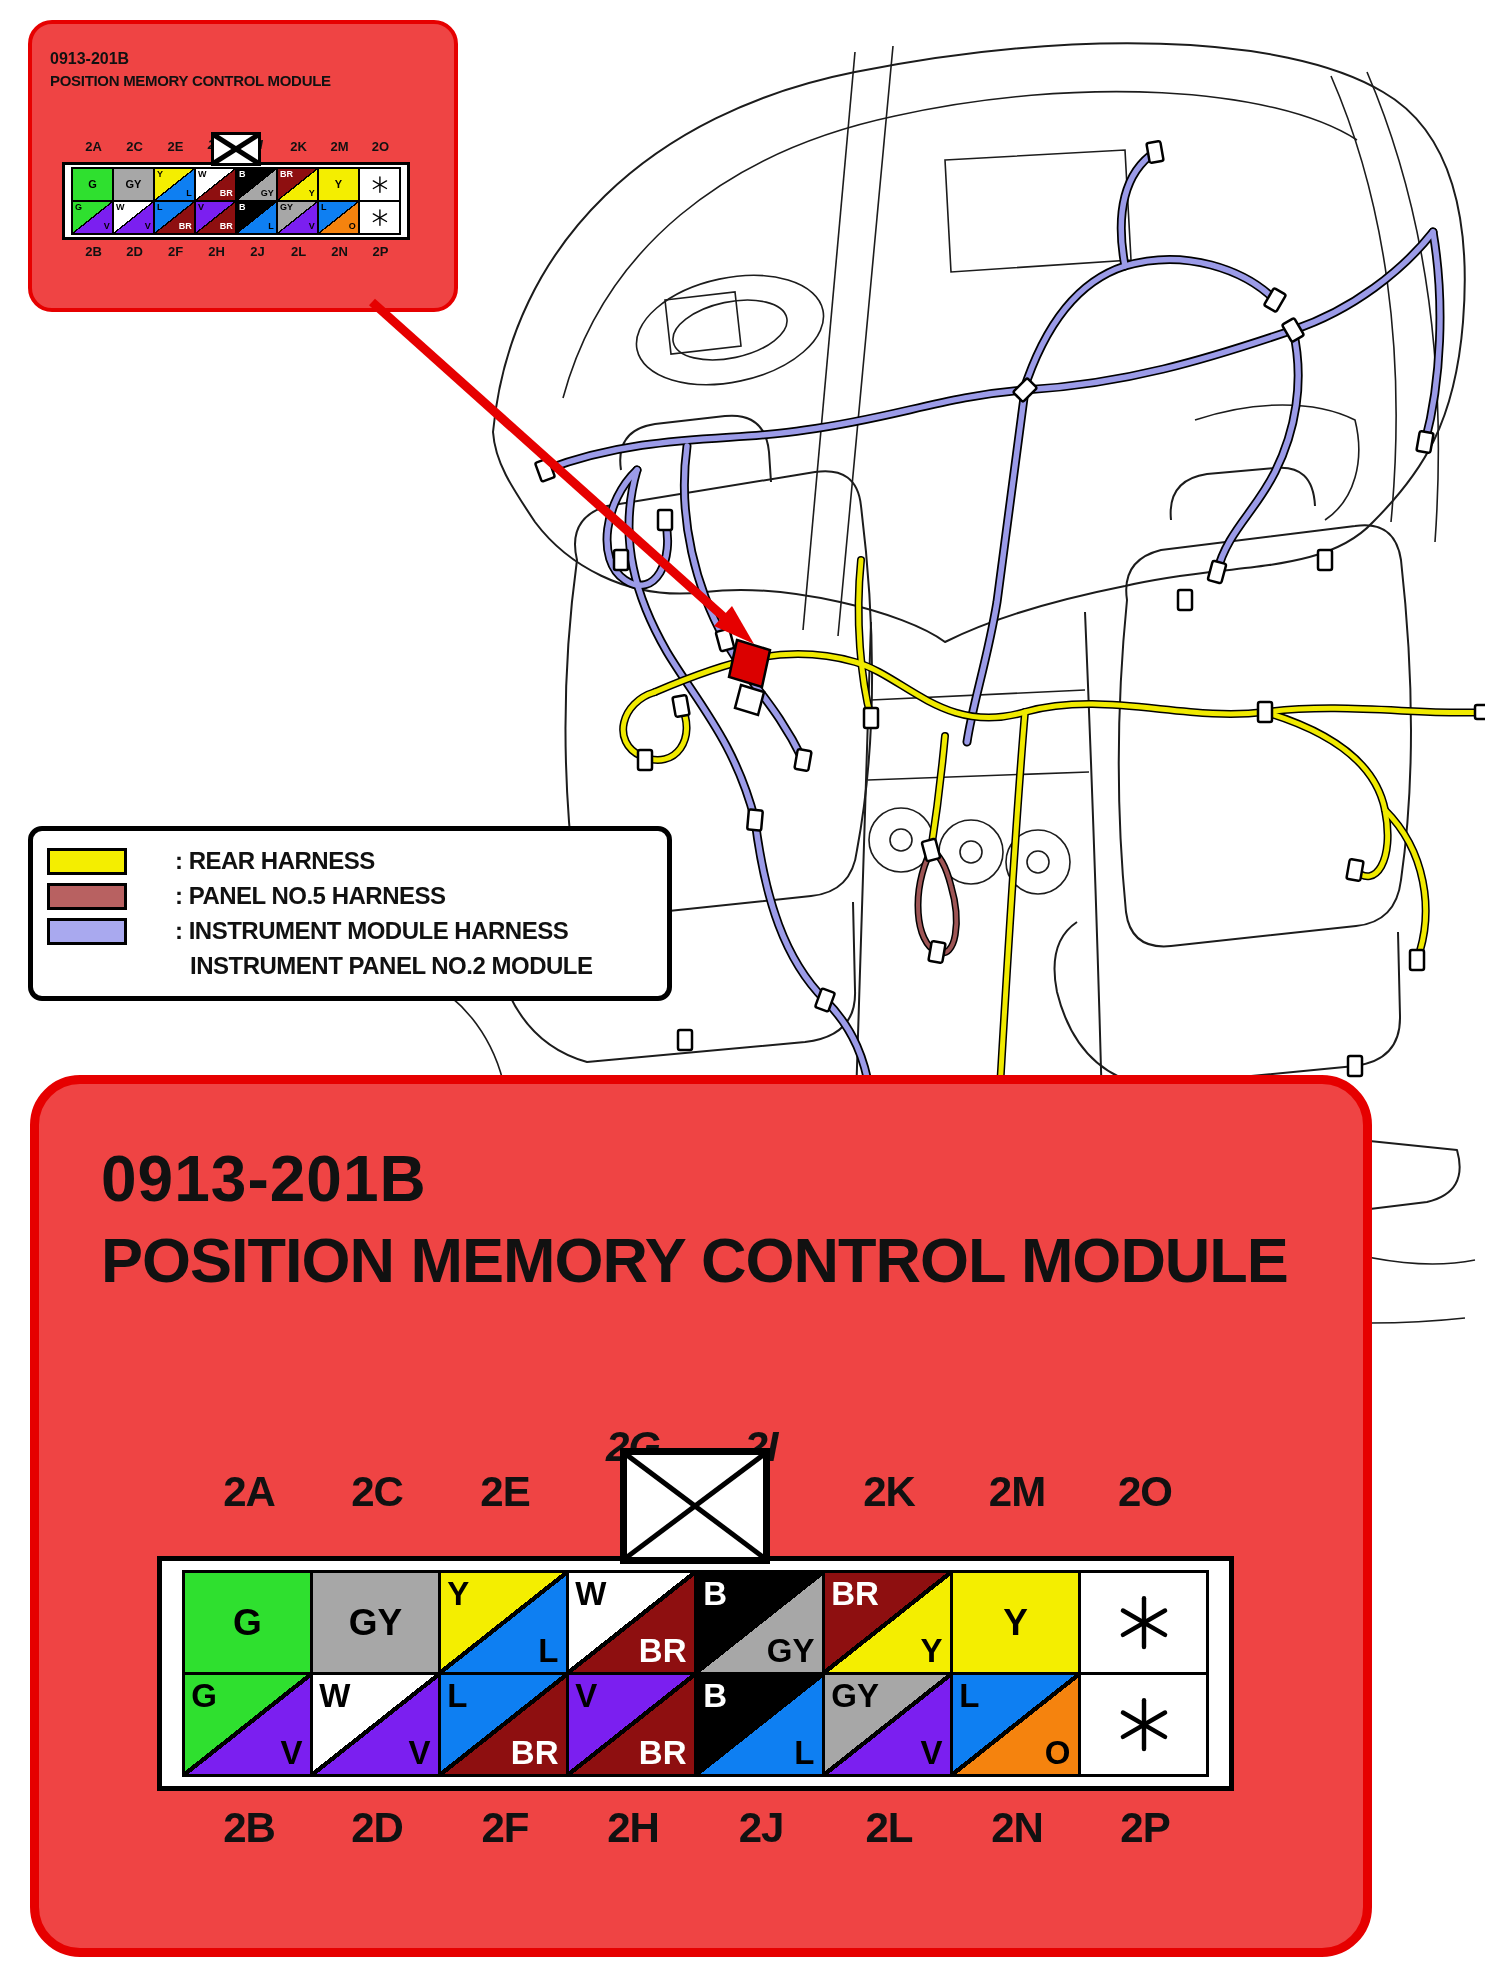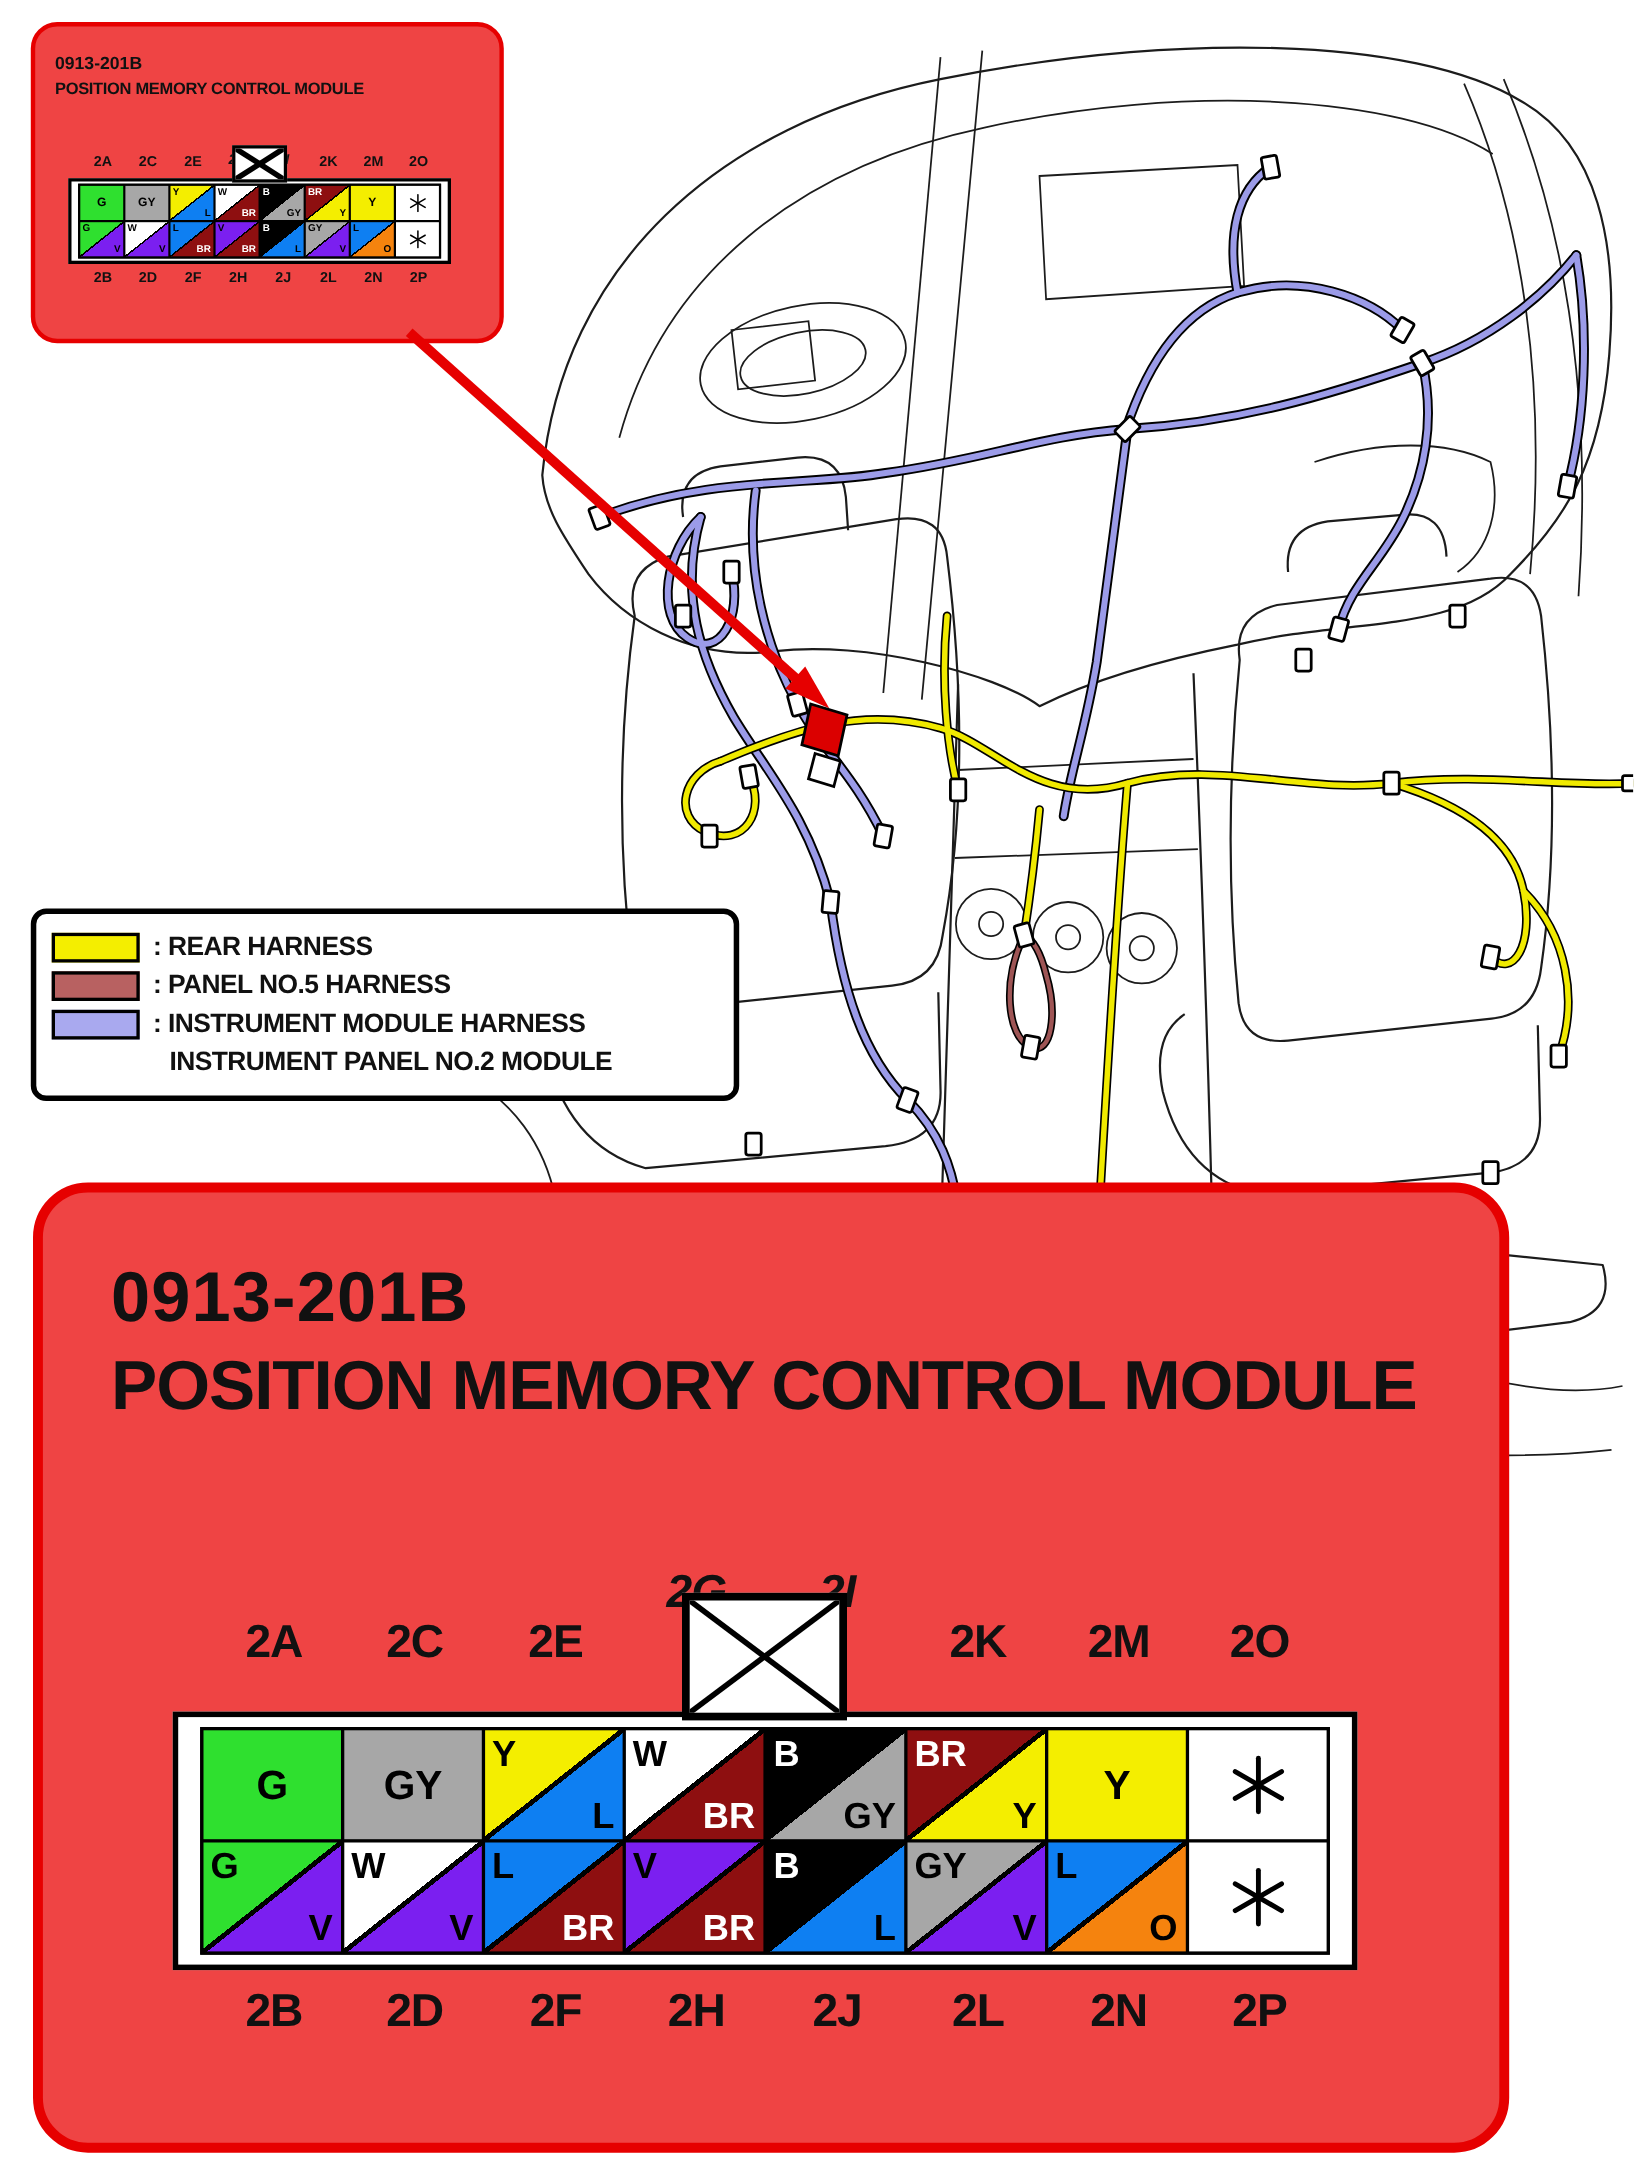--- a/index.html
+++ b/index.html
@@ -59,21 +59,21 @@
   .conn--large .conn-x{left:463px;top:42px;width:150px;height:116px;}
   .conn--small .conn-x{left:149px;top:12px;width:50px;height:34px;border-width:3px;}
   .conn-x svg{position:absolute;inset:0;width:100%;height:100%;}
   .conn-x line{stroke:#000;stroke-width:5px;vector-effect:non-scaling-stroke;}
 
   
   #legend{position:absolute;left:28px;top:826px;width:644px;box-sizing:border-box;z-index:4;
           background:#fff;border:5px solid #000;border-radius:14px;padding:16px 18px 14px 14px;}
   .legend-row{display:flex;align-items:center;margin:0 0 7px 0;}
   .legend-swatch{width:80px;height:27px;border:3px solid #000;box-sizing:border-box;margin-right:12px;flex:0 0 auto;}
-  .legend-label{font-weight:700;font-size:24px;color:#111;white-space:nowrap;letter-spacing:-0.5px;}
+  .legend-label{font-weight:700;font-size:24px;color:#111;white-space:nowrap;letter-spacing:-0.5px;margin-left:36px;}
   .legend-row.cont{margin-left:107px;margin-bottom:2px;}
 
   
   .ln{fill:none;stroke:#1c1c1c;stroke-width:2;stroke-linejoin:round;}
   .lnt{fill:none;stroke:#1c1c1c;stroke-width:1.6;}
   .hb{fill:none;stroke:#000;stroke-width:9;stroke-linecap:round;}
   .hblue{fill:none;stroke:#9b9be8;stroke-width:5.5;stroke-linecap:round;}
   .hyelb{fill:none;stroke:#000;stroke-width:8;stroke-linecap:round;}
   .hyel{fill:none;stroke:#f0ea00;stroke-width:5;stroke-linecap:round;}
   .hmarb{fill:none;stroke:#000;stroke-width:7;stroke-linecap:round;}

